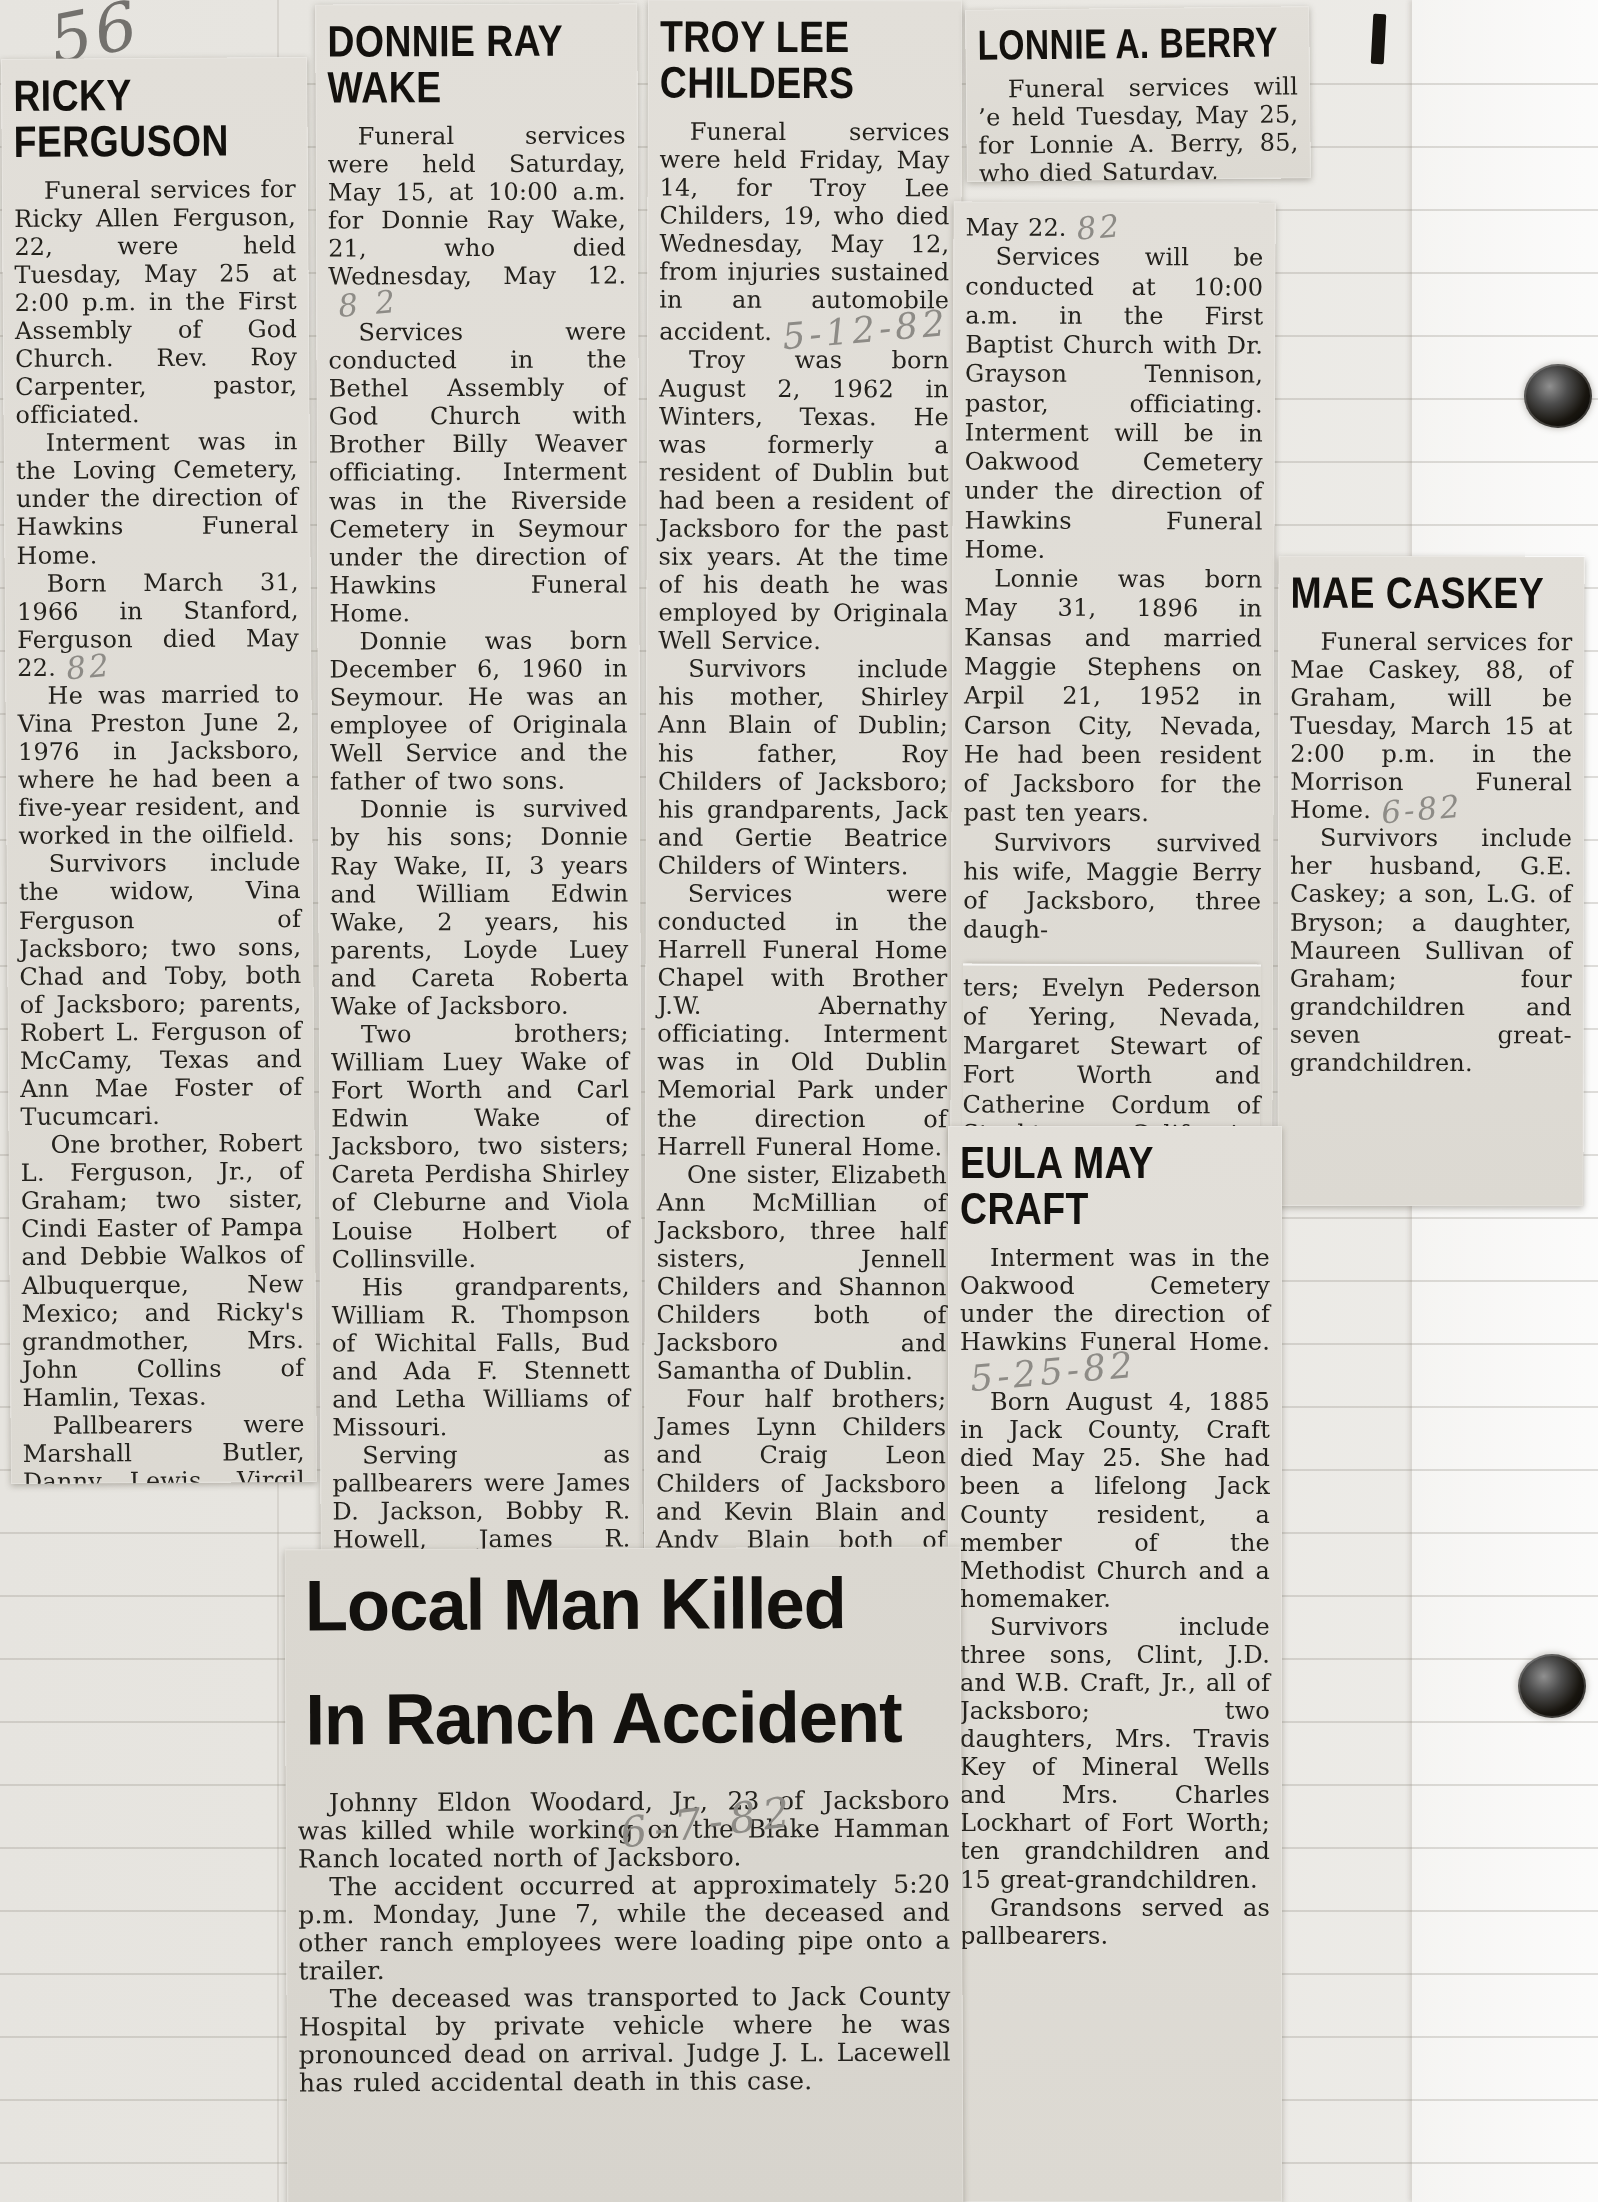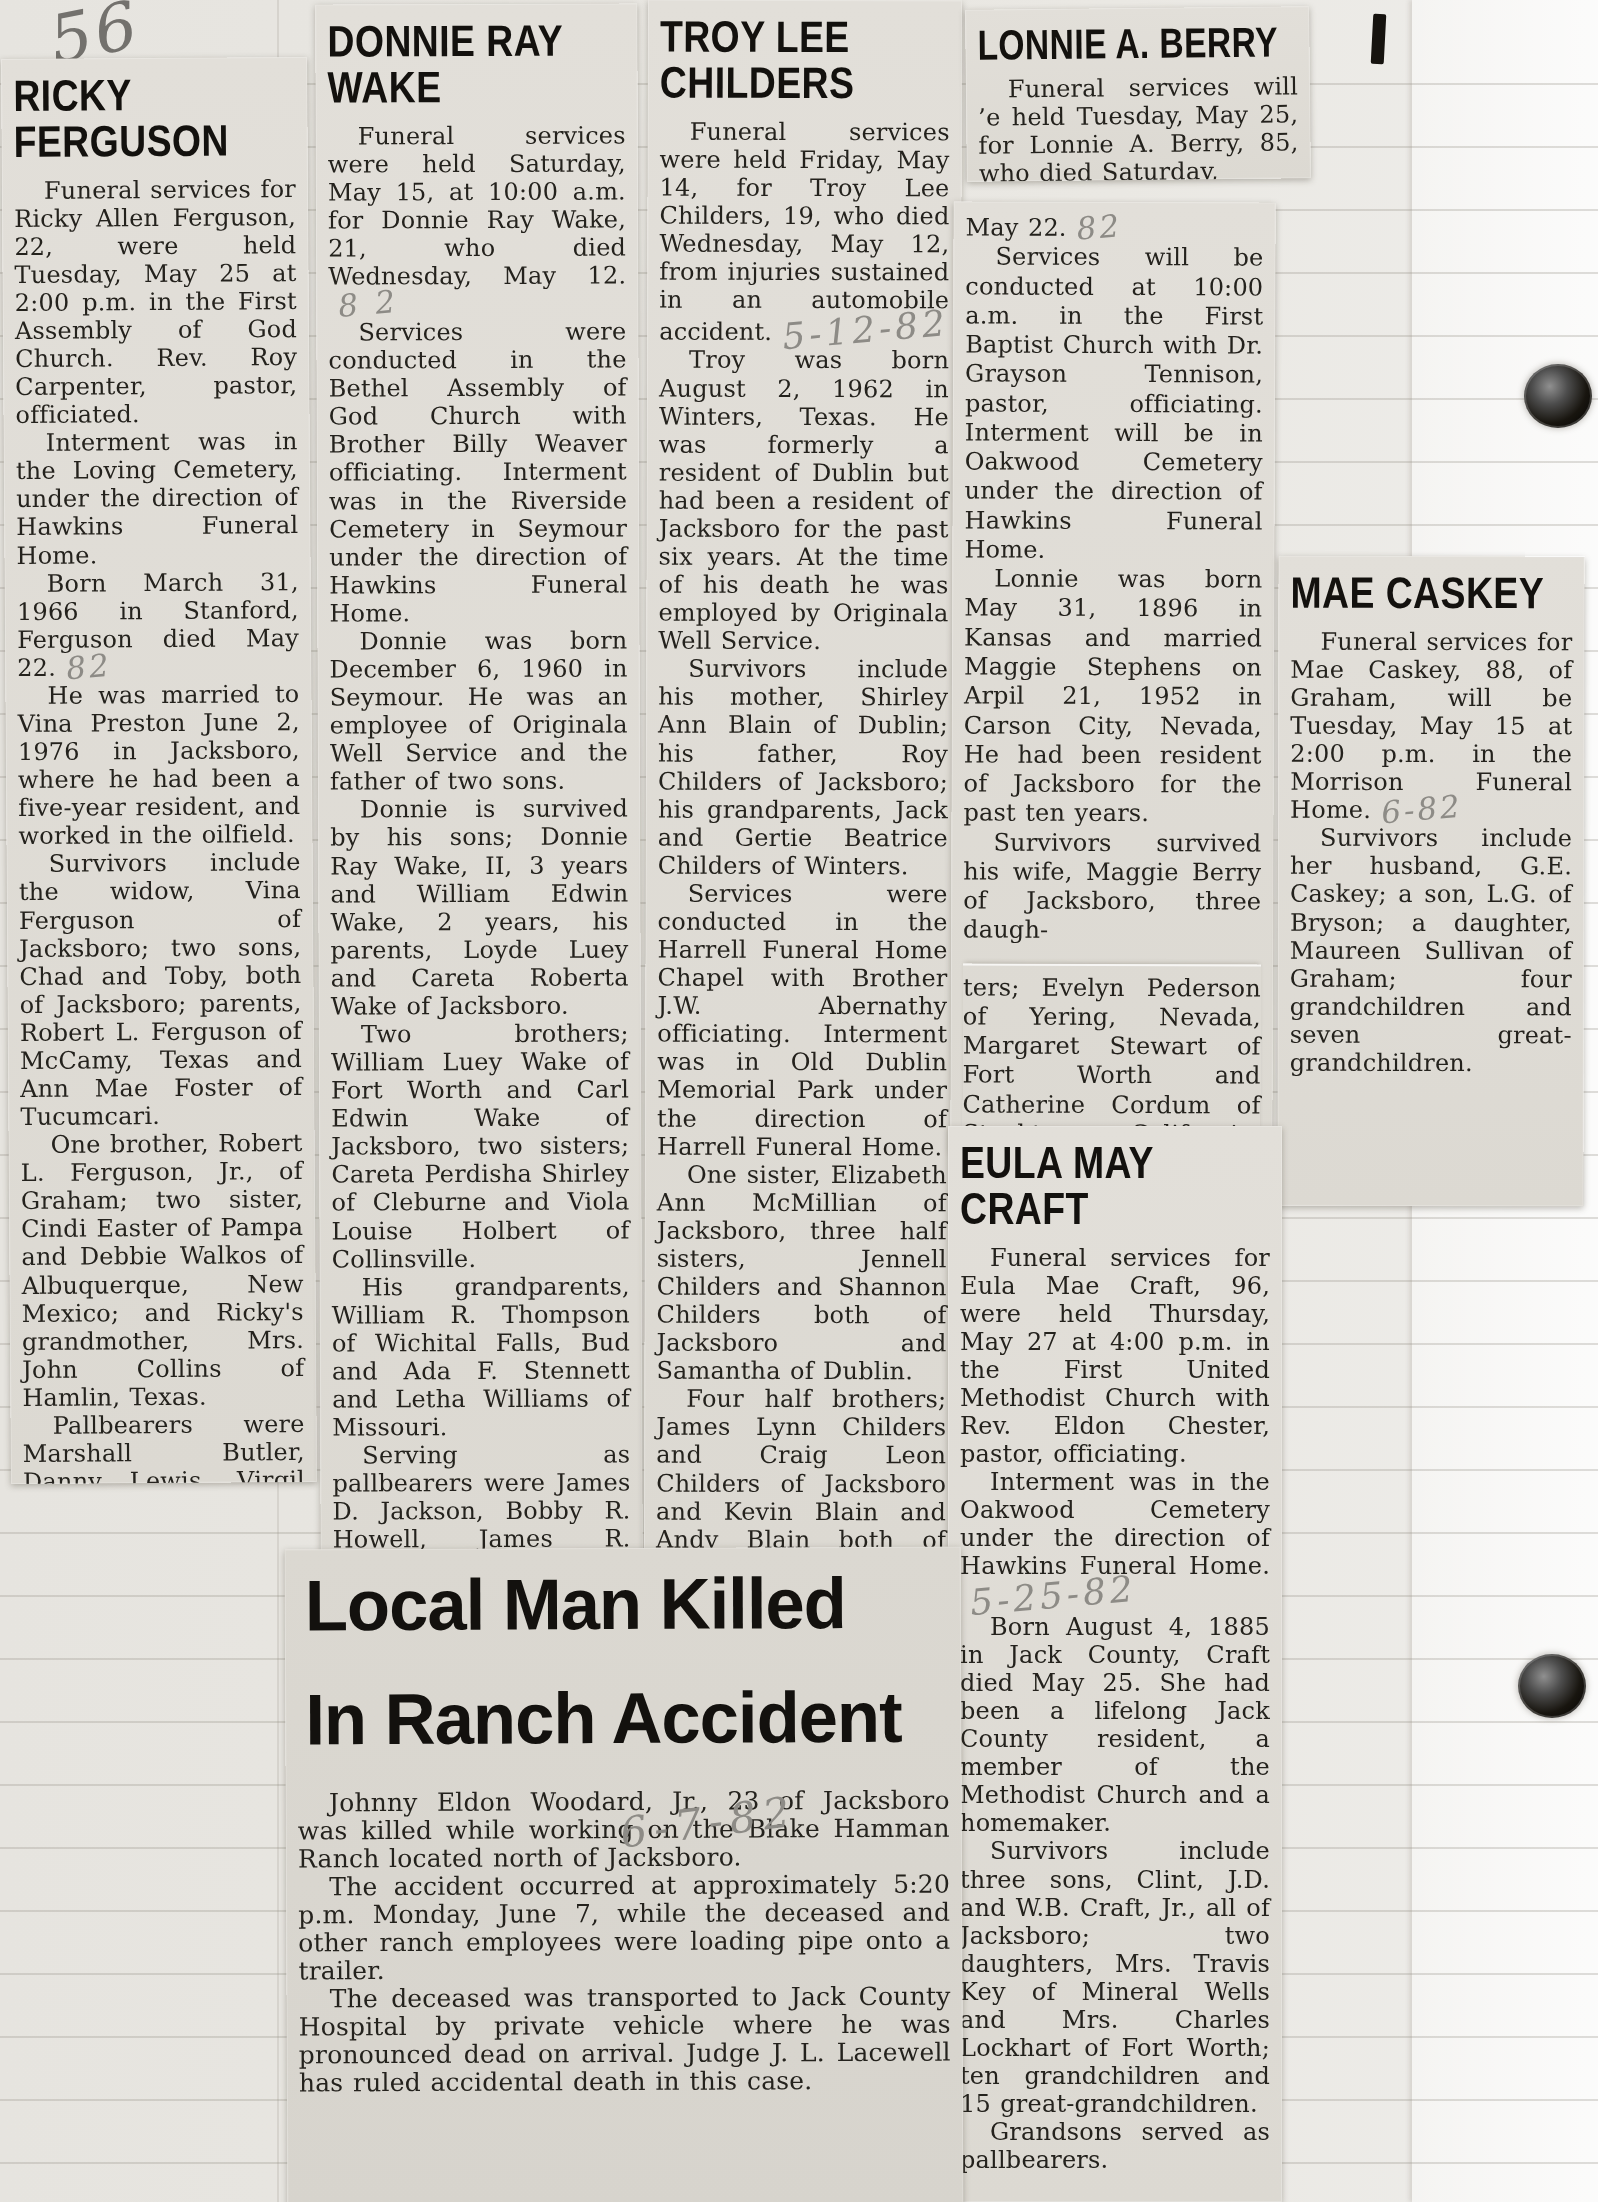--- a/index.html
+++ b/index.html
@@ -152,27 +152,26 @@
   <article class="clip clip-berry">
     <p class="noindent"><span>May 22.</span><span class="pencil">82</span></p>
     <p><span>Services will be conducted at 10:00 a.m. in the First Baptist Church with Dr. Grayson Tennison, pastor, officiating. Interment will be in Oakwood Cemetery under the direction of Hawkins Funeral Home.</span></p>
     <p><span>Lonnie was born May 31, 1896 in Kansas and married Maggie Stephens on Arpil 21, 1952 in Carson City, Nevada, He had been resident of Jacksboro for the past ten years.</span></p>
     <p><span>Survivors survived his wife, Maggie Berry of Jacksboro, three daugh-</span></p>
     <p class="noindent new-strip"><span>ters; Evelyn Pederson of Yering, Nevada, Margaret Stewart of Fort Worth and Catherine Cordum of Stockton, California, eight grandchildren and four great-grandchildren.</span></p>
   </article>
 
   <article class="clip clip-caskey">
     <h2 class="headline one-line">MAE CASKEY</h2>
-    <p><span>Funeral services for Mae Caskey, 88, of Graham, will be Tuesday, May 15 at 2:00 p.m. in the Morrison Funeral Home.</span><span class="pencil">6-82</span></p>
+    <p><span>Funeral services for Mae Caskey, 88, of Graham, will be Tuesday, March 15 at 2:00 p.m. in the Morrison Funeral Home.</span><span class="pencil">6-82</span></p>
     <p><span>Survivors include her husband, G.E. Caskey; a son, L.G. of Bryson; a daughter, Maureen Sullivan of Graham; four grandchildren and seven great-grandchildren.</span></p>
   </article>
 
   <article class="clip clip-craft">
     <h2 class="headline">EULA MAY CRAFT</h2>
-    <p><span>Funeral services for Eula Mae Craft, 96, were held Thursday, May 27 at 4:00 p.m. in the First United Methodist Church with Rev. Eldon Chester, pastor, officiating.</span></p>
     <p><span>Interment was in the Oakwood Cemetery under the direction of Hawkins Funeral Home.</span><span class="pencil pencil-big">5-25-82</span></p>
     <p><span>Born August 4, 1885 in Jack County, Craft died May 25. She had been a lifelong Jack County resident, a member of the Methodist Church and a homemaker.</span></p>
     <p><span>Survivors include three sons, Clint, J.D. and W.B. Craft, Jr., all of Jacksboro; two daughters, Mrs. Travis Key of Mineral Wells and Mrs. Charles Lockhart of Fort Worth; ten grandchildren and 15 great-grandchildren.</span></p>
     <p><span>Grandsons served as pallbearers.</span></p>
   </article>
 
   <article class="clip clip-woodard">
     <div class="big-head">Local Man Killed</div>
     <div class="big-head second">In Ranch Accident</div>
     <div class="woodard-date">6-7-82</div>

